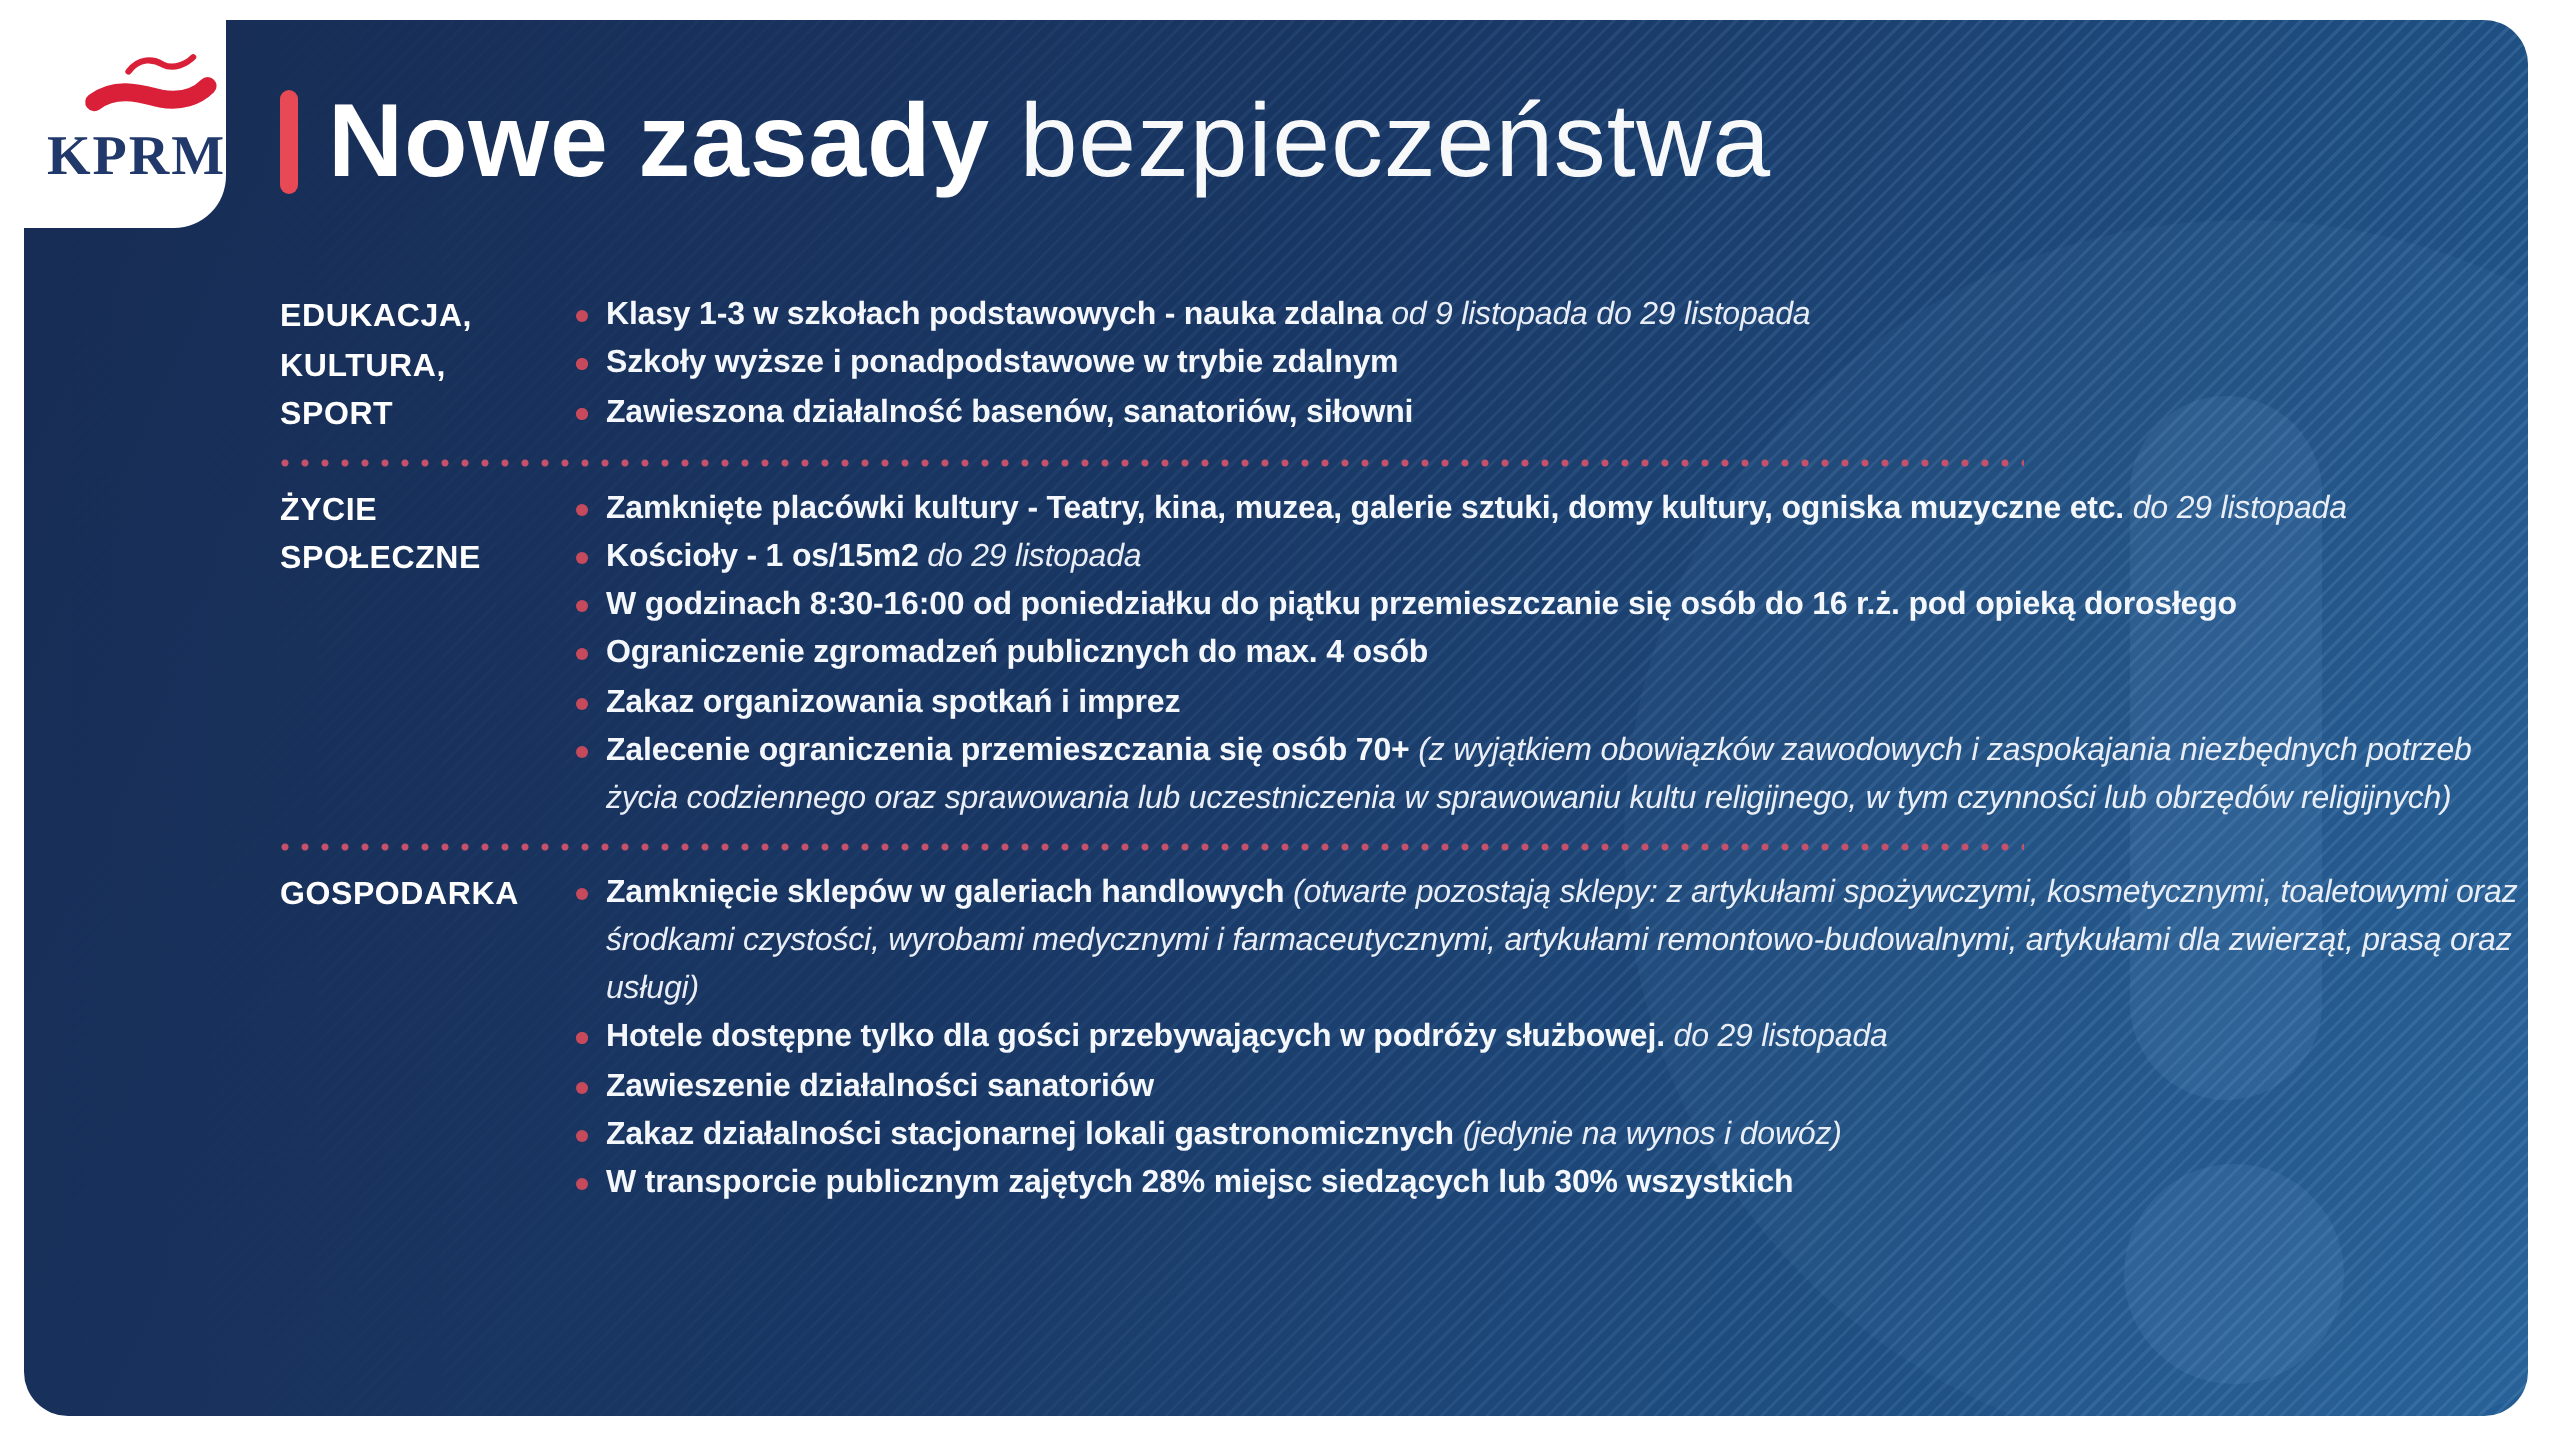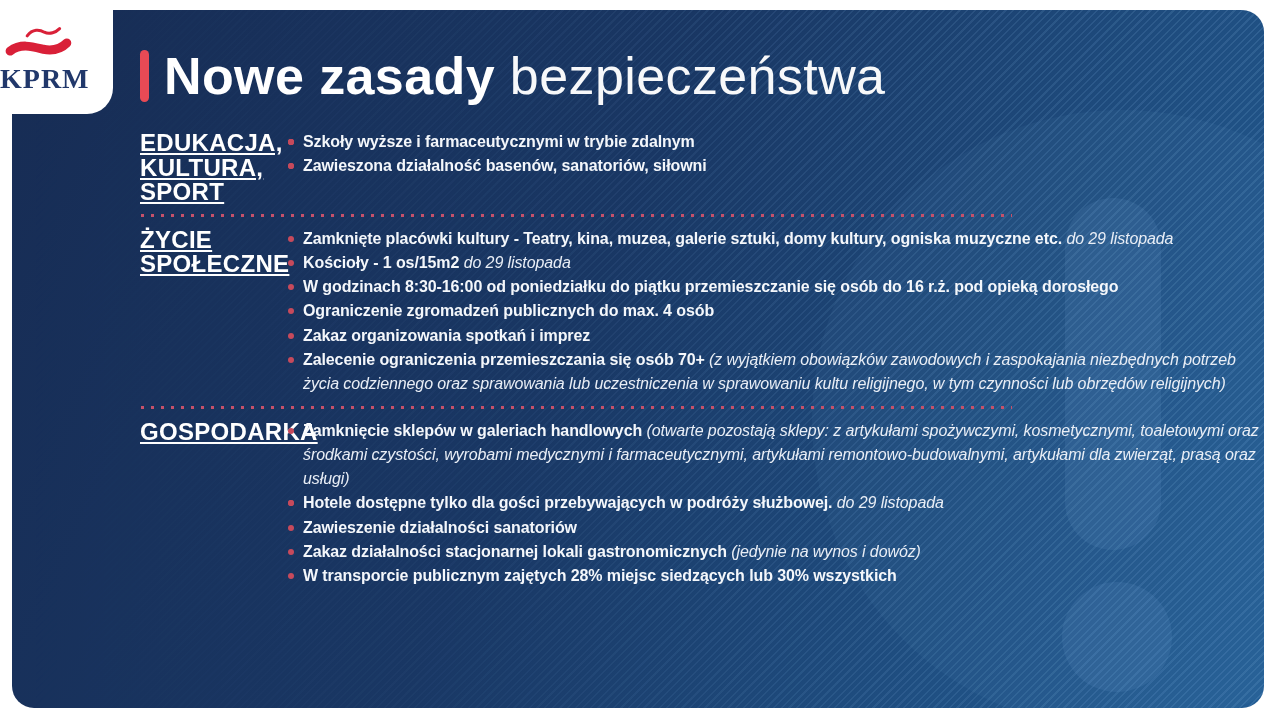--- a/index.html
+++ b/index.html
@@ -24,42 +24,41 @@
   .wm-circle{position:absolute;left:800px;top:100px;width:620px;height:620px;border-radius:50%;
     background:rgba(140,190,235,0.05);}
   .wm-bar{position:absolute;left:1053px;top:188px;width:96px;height:352px;border-radius:48px;
     background:rgba(140,190,235,0.10);}
   .wm-dot{position:absolute;left:1050px;top:572px;width:110px;height:110px;border-radius:50%;
     background:rgba(140,190,235,0.10);}
   
   .logo-box{
     position:absolute;left:0;top:0;width:113px;height:114px;background:#ffffff;
     border-radius:0 0 26px 0;z-index:5;
-    display:flex;flex-direction:column;align-items:flex-start;justify-content:center;gap:4px;
+    display:flex;flex-direction:column;align-items:flex-end;justify-content:center;gap:4px;
     padding-top:4px;box-sizing:border-box;
   }
   .logo-text{
     font-family:"Liberation Serif","DejaVu Serif",serif;
     font-size:28px;font-weight:bold;color:#21386b;letter-spacing:1px;line-height:1;
   }
   
   .content{position:absolute;inset:0;z-index:2;padding:30px 0 0 128px;box-sizing:border-box;}
-  .title-row{display:flex;align-items:flex-end;gap:15px;height:62px;margin-bottom:28px;}
+  .title-row{display:flex;align-items:center;gap:15px;height:62px;margin-bottom:44px;}
   .accent-bar{width:9px;height:52px;border-radius:5px;background:#e84a55;flex:0 0 auto;}
   h1{
     margin:0;font-size:52px;line-height:1;color:#ffffff;font-weight:400;
     letter-spacing:0.4px;white-space:nowrap;
   }
   h1 .tb{font-weight:700;}
   h1 .tl{font-weight:400;opacity:0.97;}
   .section{display:grid;grid-template-columns:148px 1fr;padding-right:0;}
   .label{
-    font-size:24px;font-weight:700;color:#ffffff;line-height:24.5px;letter-spacing:0.3px;
+    font-size:16px;font-weight:700;color:#ffffff;line-height:24.5px;letter-spacing:0.3px;
     padding-top:1px;
-    text-decoration:underline;
   }
   .items{font-size:16px;line-height:24.3px;letter-spacing:-0.1px;color:#f2f6fb;}
   .bullet{position:relative;padding-left:15px;}
   .dot{position:absolute;left:0;top:9px;width:6px;height:6px;border-radius:50%;background:#c64a5c;}
   .btext{font-weight:700;color:#f4f7fb;}
   .bnote{font-weight:400;font-style:italic;color:#e9eef6;}
   .sep{
     height:5px;width:872px;margin:8px 0 9px 0;
     background-image:radial-gradient(circle at 2.5px 2.5px,#c6516a 1.5px,rgba(0,0,0,0) 2px);
     background-size:10px 5px;background-repeat:repeat-x;
@@ -80,23 +79,23 @@
       <h1><span class="tb">Nowe zasady</span> <span class="tl">bezpieczeństwa</span></h1>
     </div>
     <div id="sections-root">
         <div class="section">
           <div class="label">
             <div>EDUKACJA,</div>
             <div>KULTURA,</div>
             <div>SPORT</div>
           </div>
           <div class="items">
+            <div class="bullet"><span class="dot"></span><span class="btext">Klasy 1-3 w szkołach podstawowych - nauka zdalna<span class="bnote"> od 9 listopada do 29 listopada</span></span></div>
             <div class="bullet"><span class="dot"></span></div>
-            <div class="bullet"><span class="dot"></span></div>
-            <div class="bullet"><span class="dot"></span><span class="btext">Szkoły wyższe i farmaceutycznymi w trybie zdalnym</span></div>
+            <div class="bullet"><span class="dot"></span><span class="btext">Szkoły wyższe i ponadpodstawowe w trybie zdalnym</span></div>
             <div class="bullet"><span class="dot"></span></div>
             <div class="bullet"><span class="dot"></span><span class="btext">Zawieszona działalność basenów, sanatoriów, siłowni</span></div>
           </div>
         </div>
         <div class="sep"></div>
         <div class="section">
           <div class="label">
             <div>ŻYCIE</div>
             <div>SPOŁECZNE</div>
           </div>

